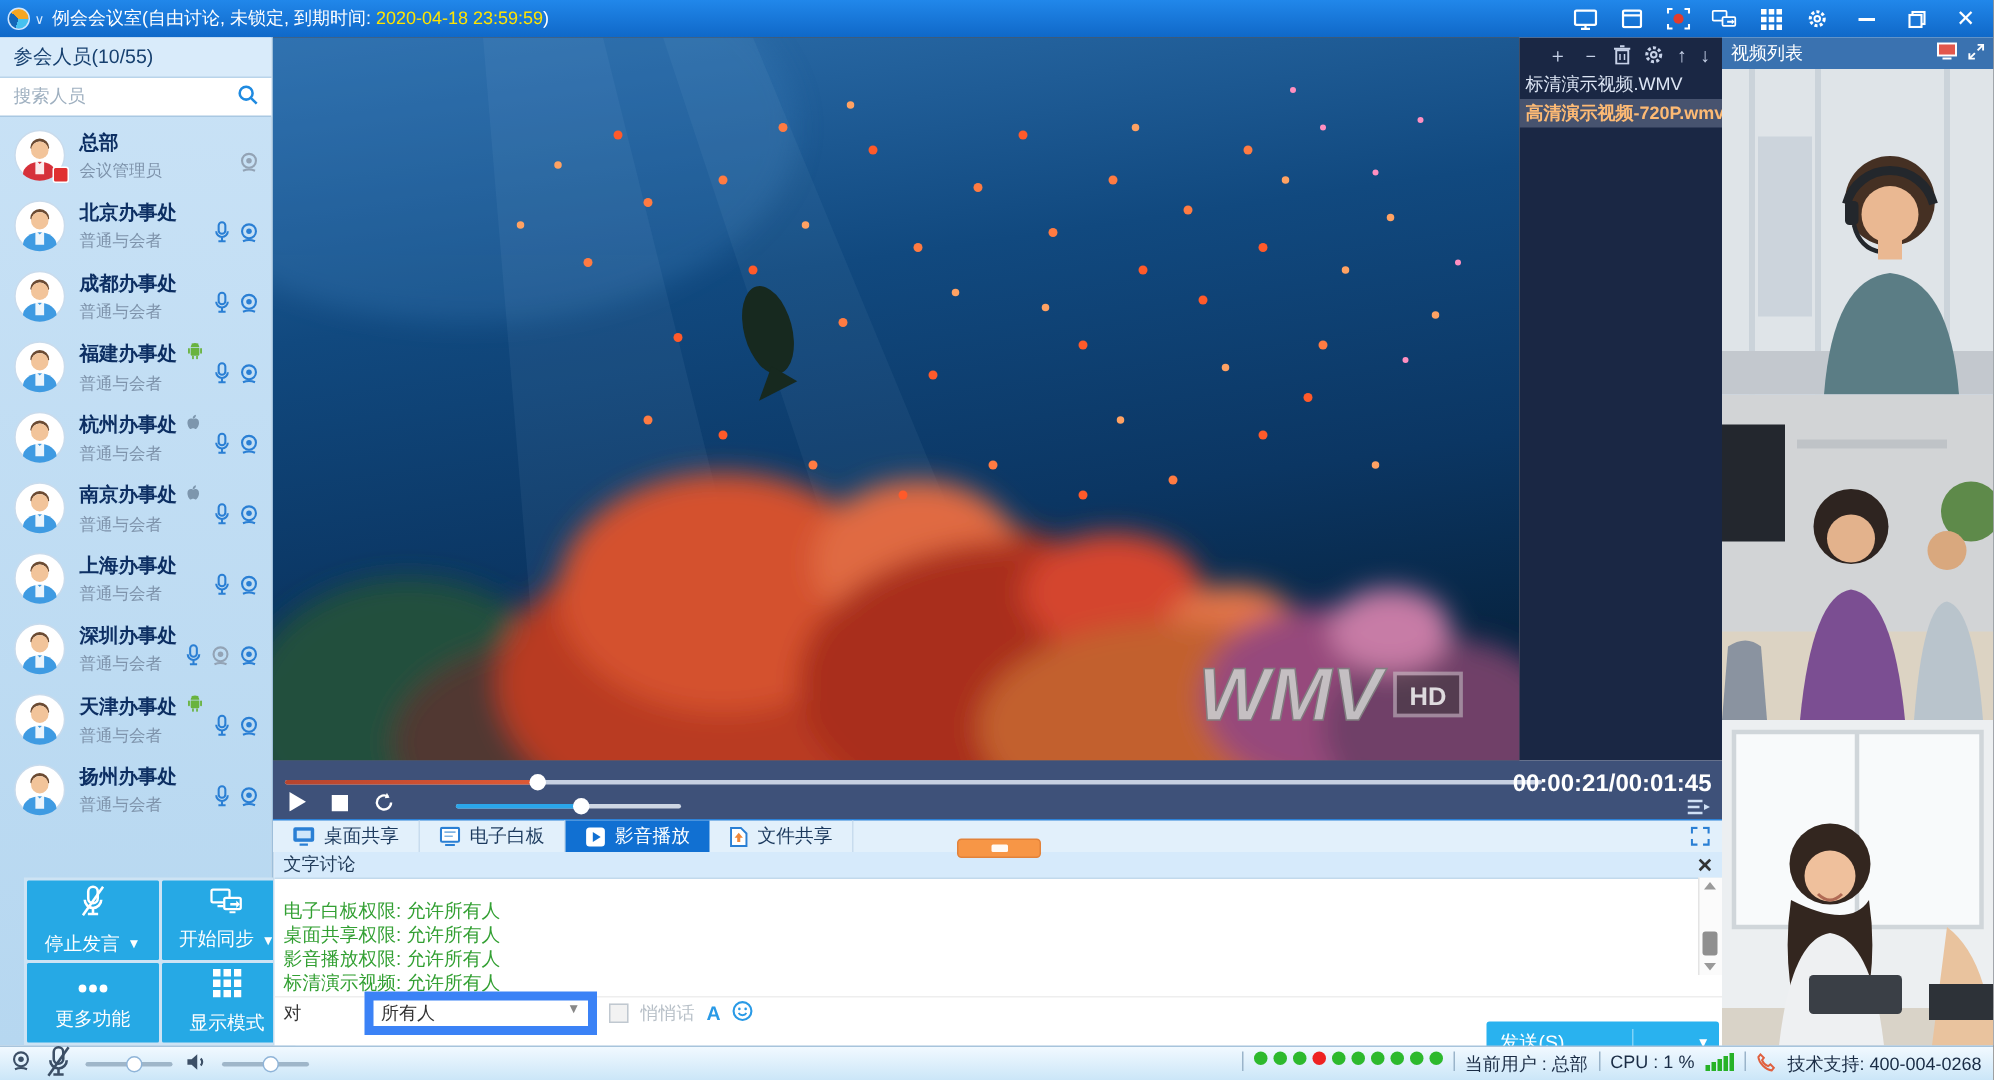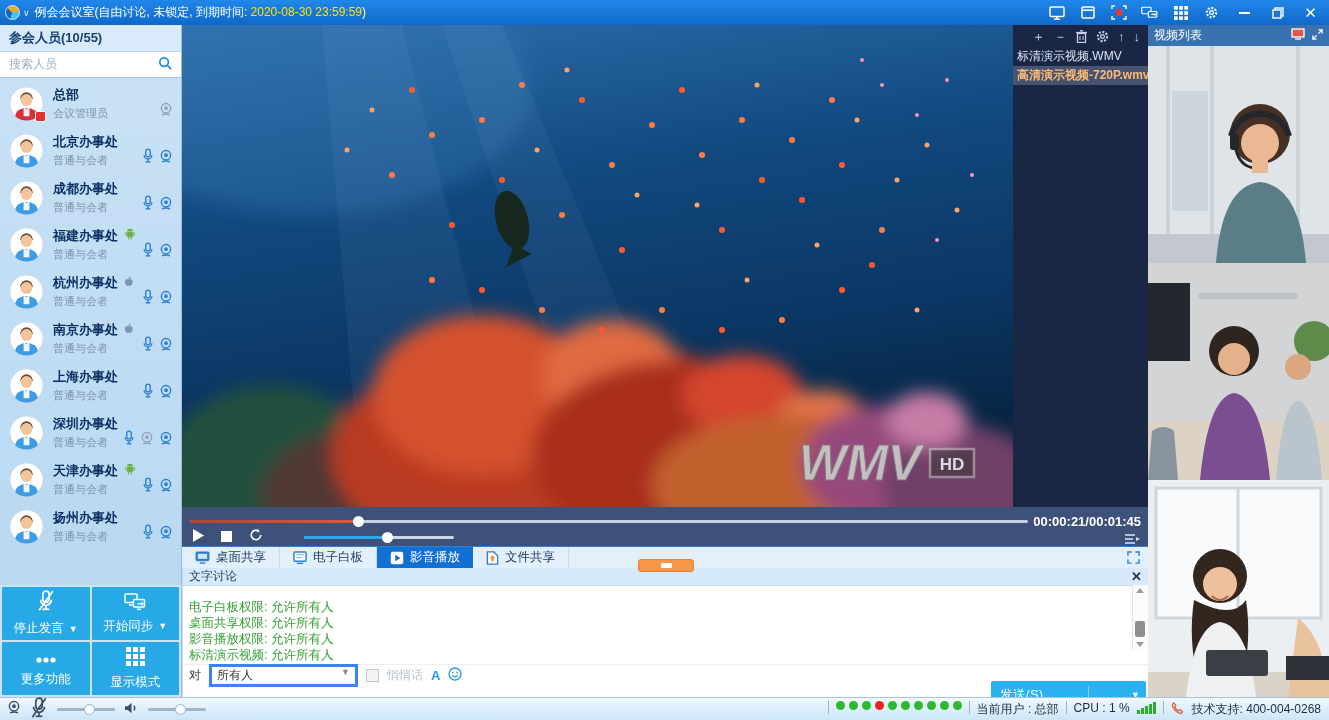--- a/index.html
+++ b/index.html
@@ -18,39 +18,39 @@
   .tb-title .ttime{color:#ffe400;}
   .tb-icons{margin-left:auto;display:flex;align-items:center;gap:14px;padding-right:8px;}
   .tb-ic{width:17px;height:15px;display:flex;align-items:center;justify-content:center;cursor:pointer;}
   .tb-win{display:flex;align-items:center;gap:16px;margin-left:8px;padding-right:10px;}
   .tb-min{width:11px;height:2px;background:#fff;}
   .tb-close{font-size:15px;line-height:15px;}
 
   
   .sidebar{position:absolute;left:0;top:25px;width:182px;height:672px;
     background:linear-gradient(180deg,#c9e2f6,#b6d7f0);border-right:1px solid #9dbeda;box-sizing:border-box;}
-  .sb-header{height:26px;line-height:26px;padding-left:9px;font-size:13px;font-weight:bold;
+  .sb-header{height:26px;line-height:26px;padding-left:9px;font-size:13px;font-weight:normal;
     color:#17406f;background:#d9ebfa;border-bottom:1px solid #b9d4ea;}
   .sb-search{position:relative;height:25px;background:#fff;border-bottom:1px solid #a9c8e2;}
   .sb-search input{width:150px;height:23px;border:0;outline:none;padding:0 0 0 9px;font-size:12px;
     font-family:"Liberation Sans",sans-serif;color:#000000;background:transparent;}
   .sb-search input::placeholder{color:#9fb0c0;}
   .sb-search .mag{position:absolute;right:8px;top:4px;}
   .sb-list{position:absolute;left:0;top:52px;width:181px;height:508px;overflow:hidden;padding-top:3px;}
   .p-row{position:relative;height:47px;display:flex;align-items:center;padding-left:9px;box-sizing:border-box;}
   .avatar{position:relative;width:35px;height:35px;flex:none;}
   .avatar .bdg{position:absolute;right:-2px;bottom:-1px;width:9px;height:9px;background:#e03030;
     border-radius:2px;border:1px solid #fff;}
   .p-meta{margin-left:9px;min-width:0;}
   .p-nameline{display:flex;align-items:center;gap:5px;}
   .p-name{font-size:13px;font-weight:bold;color:#0d2f63;white-space:nowrap;}
   .p-role{font-size:11px;color:#7e93ab;margin-top:2px;}
   .p-icons{position:absolute;right:8px;bottom:6px;display:flex;align-items:center;gap:5px;}
 
-  .sb-btns{position:absolute;left:0;bottom:0;width:181px;height:112px;background:#cde3f4;
+  .sb-btns{position:absolute;left:16px;bottom:0;width:181px;height:112px;background:#cde3f4;
     display:grid;grid-template-columns:1fr 1fr;grid-template-rows:1fr 1fr;gap:2px;padding:2px;box-sizing:border-box;}
   .big-btn{background:#26a9e5;color:#fff;display:flex;flex-direction:column;align-items:center;
     justify-content:center;gap:4px;cursor:pointer;border-radius:1px;}
   .big-btn .bl{font-size:12.5px;display:flex;align-items:center;gap:5px;}
   .big-btn .dd{font-size:9px;}
 
   
   .main-video{position:absolute;left:182px;top:25px;width:831px;height:482px;background:#000;cursor:pointer;}
   .main-video svg{display:block;}
 
@@ -60,21 +60,21 @@
   .pl-tools{display:flex;justify-content:flex-end;align-items:center;gap:9px;padding:5px 8px 4px 0;color:#c7d2e8;}
   .pl-tools .t{cursor:pointer;display:flex;align-items:center;font-size:13px;line-height:11px;}
   .pl-item{height:19px;line-height:19px;padding:0 4px;white-space:nowrap;overflow:hidden;cursor:pointer;}
   .pl-item.sel{background:#47536f;color:#fdba74;font-weight:bold;display:flex;}
 
   
   .playerbar{position:absolute;left:182px;top:507px;width:966px;height:39px;background:#3e5179;}
   .pb-track{position:absolute;left:8px;top:13px;width:838px;height:3px;background:#c6d0e2;border-radius:2px;}
   .pb-fill{height:3px;background:linear-gradient(90deg,#b5442e,#e05a35);border-radius:2px;}
   .pb-handle{position:absolute;top:-4px;width:11px;height:11px;background:#fff;border-radius:50%;margin-left:-5px;cursor:pointer;}
-  .pb-time{position:absolute;right:7px;top:7px;font-size:13px;font-weight:bold;color:#fff;}
+  .pb-time{position:absolute;right:7px;top:7px;font-size:16px;font-weight:bold;color:#fff;}
   .pb-controls{position:absolute;left:10px;top:22px;display:flex;align-items:center;gap:17px;height:16px;}
   .pb-vol{position:relative;width:150px;height:3px;background:#cdd6e4;border-radius:2px;margin-left:24px;}
   .pb-volfill{height:3px;background:#2aa6ea;border-radius:2px;}
   .pb-plicon{position:absolute;right:8px;top:24px;cursor:pointer;}
 
   
   .tabbar{position:absolute;left:182px;top:546px;width:966px;height:22px;background:#e2f0fb;
     border-top:1px solid #2c82d8;display:flex;align-items:stretch;box-sizing:border-box;}
   .tab{display:flex;align-items:center;gap:6px;padding:0 13px;font-size:12.5px;color:#1c3a5e;
     border-right:1px solid #c8dcee;cursor:pointer;white-space:nowrap;}
@@ -94,22 +94,22 @@
   .chat-close{margin-left:auto;cursor:pointer;font-size:13px;font-weight:bold;color:#333;line-height:13px;}
   .chat-msgs{position:relative;height:65px;padding:13px 20px 0 6px;overflow:hidden;}
   .msg{font-size:12.5px;color:#33a033;line-height:16px;}
   .chat-scroll{position:absolute;right:0;top:17px;width:15px;height:65px;background:#fbfbfb;border-left:1px solid #e4e4e4;}
   .cs-arr{position:absolute;left:3px;width:0;height:0;border-left:4px solid transparent;border-right:4px solid transparent;}
   .cs-up{top:3px;border-bottom:5px solid #9a9a9a;}
   .cs-dn{bottom:3px;border-top:5px solid #9a9a9a;}
   .cs-thumb{position:absolute;left:2px;top:36px;width:10px;height:16px;background:#8f8f8f;border-radius:2px;cursor:pointer;}
   .chat-tools{height:20px;display:flex;align-items:center;gap:8px;padding-left:6px;font-size:12px;color:#333;
     border-top:1px solid #eee;}
-  .to-select{position:relative;width:138px;height:17px;border:3px solid #3b82f6;background:#fff;
-    display:flex;align-items:flex-start;padding-left:5px;font-size:12px;cursor:pointer;}
+  .to-select{position:relative;width:138px;height:17px;border:6px solid #3b82f6;background:#fff;
+    display:flex;align-items:flex-start;padding-left:5px;font-size:12px;cursor:pointer;margin-left:34px;}
   .to-select .chv{margin-left:auto;padding-right:5px;color:#888;font-size:9px;}
   .cb{width:11px;height:11px;border:1px solid #c0c8d0;background:#f2f2f2;}
   .whisper{color:#b8c0c8;}
   .font-btn{color:#2a9ae6;font-weight:bold;font-size:13px;cursor:pointer;}
   .chat-input{position:relative;height:25px;}
   .send-btn{position:absolute;right:2px;bottom:1px;height:28px;display:flex;align-items:center;
     background:#29b2ef;color:#fff;border-radius:2px;font-size:13px;cursor:pointer;gap:36px;}
   .send-btn .lbl{padding:0 9px;}
   .send-btn .sep{width:1px;height:18px;background:#7fd2f7;}
   .send-btn .dd{padding:0 6px;font-size:9px;}
@@ -138,21 +138,21 @@
   .sigbars i{display:block;width:3px;background:#27b227;}
 </style>
 </head>
 <body>
 
 <div class="app">
 
   <div class="titlebar">
     <div class="tb-logo"></div>
     <div class="tb-chev">∨</div>
-    <div class="tb-title"><span>例会会议室(自由讨论, 未锁定, 到期时间: </span><span class="ttime">2020-08-30 23:59:59</span><span>)</span></div>
+    <div class="tb-title"><span>例会会议室(自由讨论, 未锁定, 到期时间: </span><span class="ttime">2020-04-18 23:59:59</span><span>)</span></div>
     <div class="tb-icons" id="tbTools">
         <span class="tb-ic">
           <svg width="16" height="14" viewBox="0 0 16 14">
             <rect x="1" y="1" width="14" height="9.5" rx="1" fill="none" stroke="#fff" stroke-width="1.5"></rect>
             <line x1="5" y1="13.2" x2="11" y2="13.2" stroke="#fff" stroke-width="1.5"></line>
             <line x1="8" y1="10.5" x2="8" y2="13" stroke="#fff" stroke-width="1.5"></line>
           </svg>
         </span>
    <span class="tb-ic">
           <svg width="14" height="13" viewBox="0 0 14 13">

